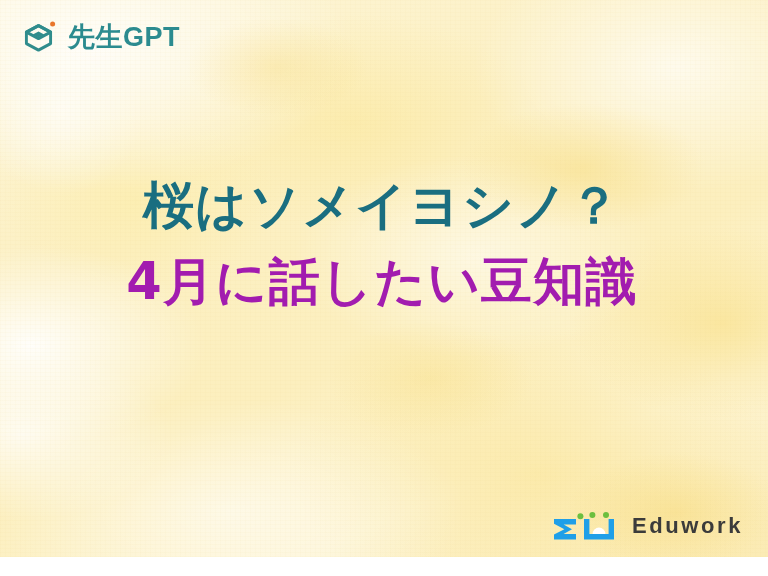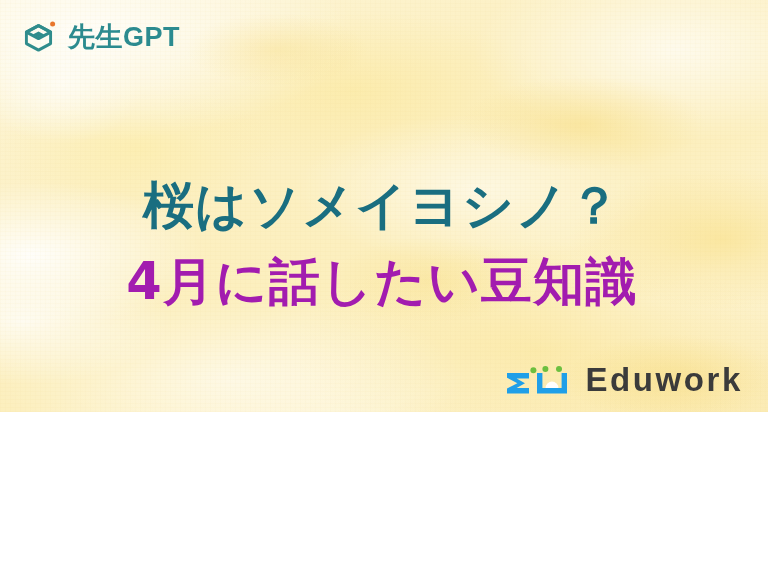--- a/index.html
+++ b/index.html
@@ -9,21 +9,21 @@
   body {
     width: 768px;
     height: 576px;
     overflow: hidden;
     font-family: "Liberation Sans", "DejaVu Sans", sans-serif;
   }
 
   #slide {
     position: relative;
     width: 768px;
-    height: 412px;
+    height: 557px;
     overflow: hidden;
     background-color: #fdf2c6;
   }
 
   
   .bg-base {
     position: absolute;
     inset: 0;
     background:
       radial-gradient(ellipse 55% 42% at 12% 8%,   rgba(255,255,255,0.85) 0%, rgba(255,255,255,0.0) 62%),
@@ -107,21 +107,21 @@
     align-items: center;
     gap: 14px;
   }
   .footer-mark {
     width: 66px;
     height: 31px;
     display: block;
     flex: none;
   }
   .footer-name {
-    font-size: 33px;
+    font-size: 22px;
     font-weight: 600;
     letter-spacing: 2.6px;
     line-height: 1;
     white-space: nowrap;
   }
 </style>
 </head>
 <body>
 
 <div id="slide">

